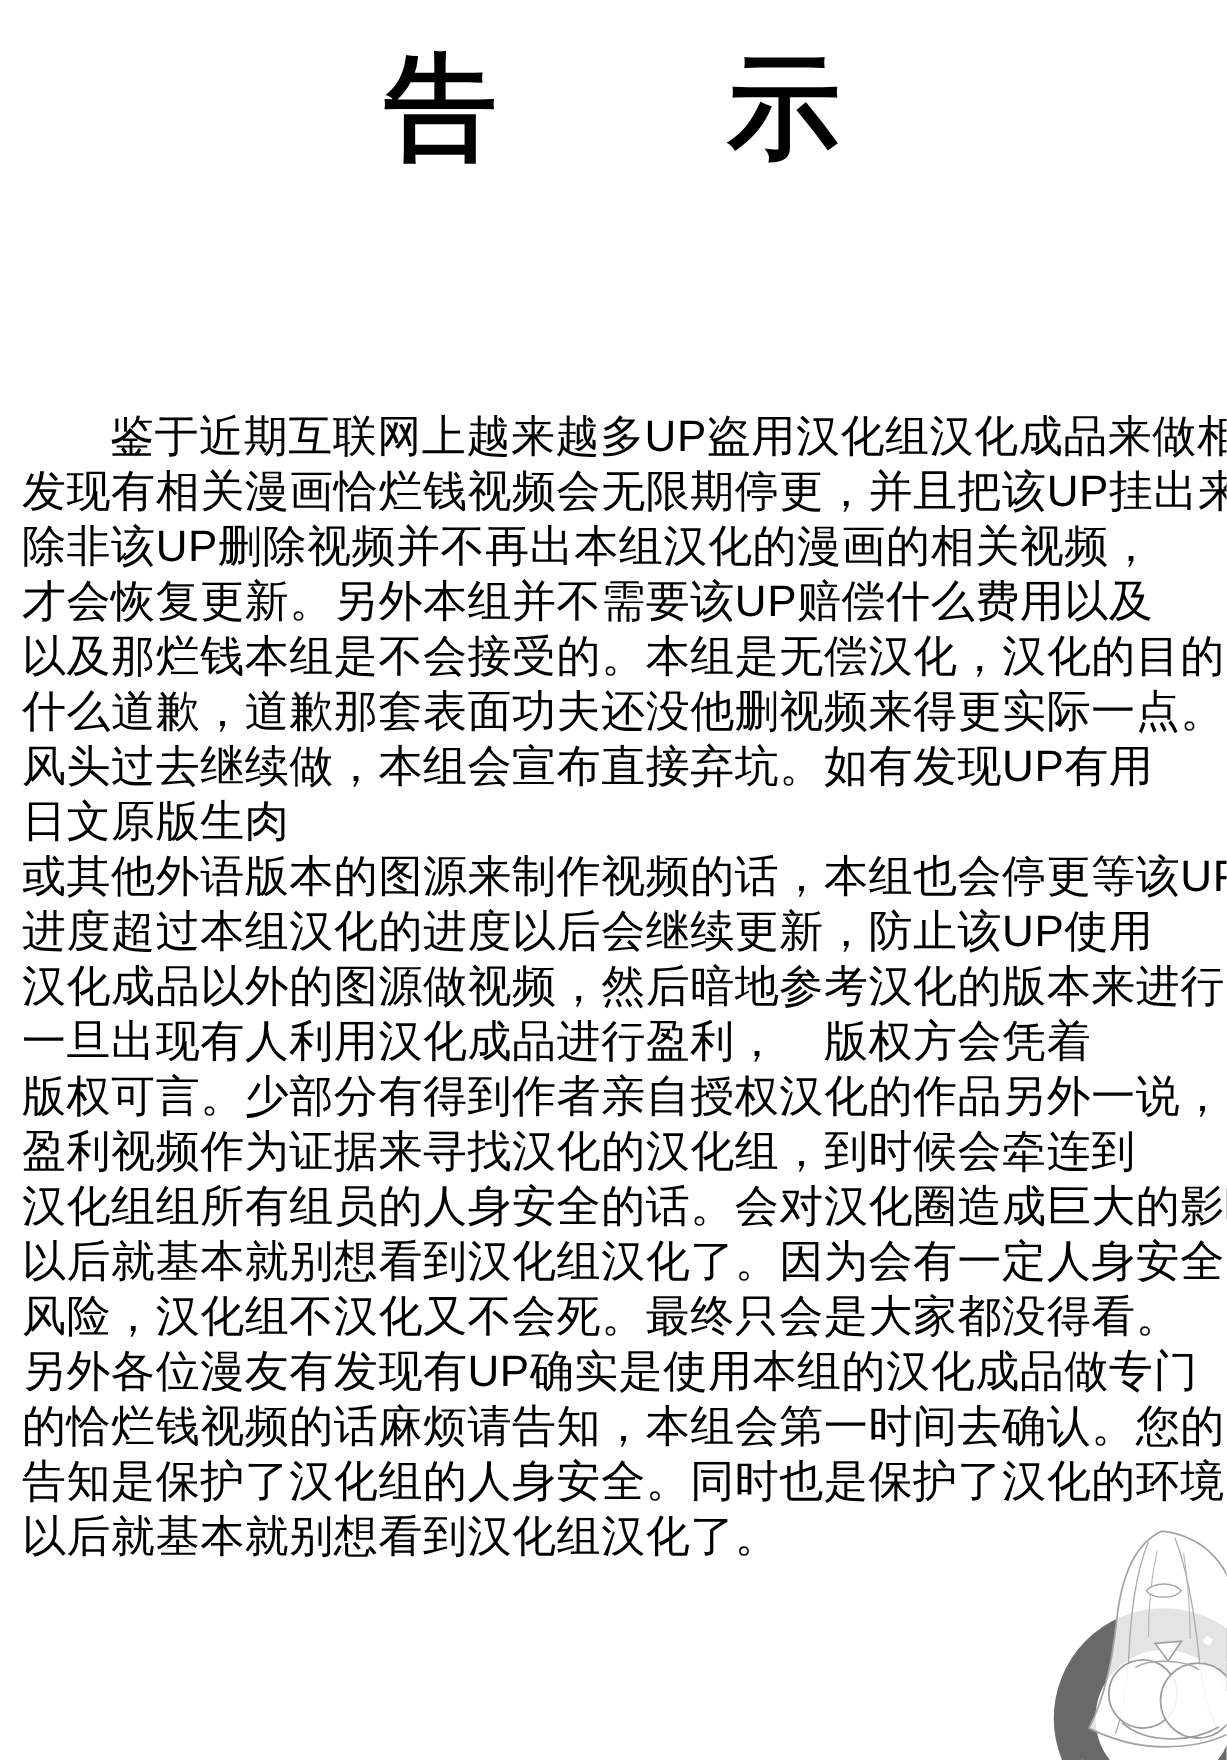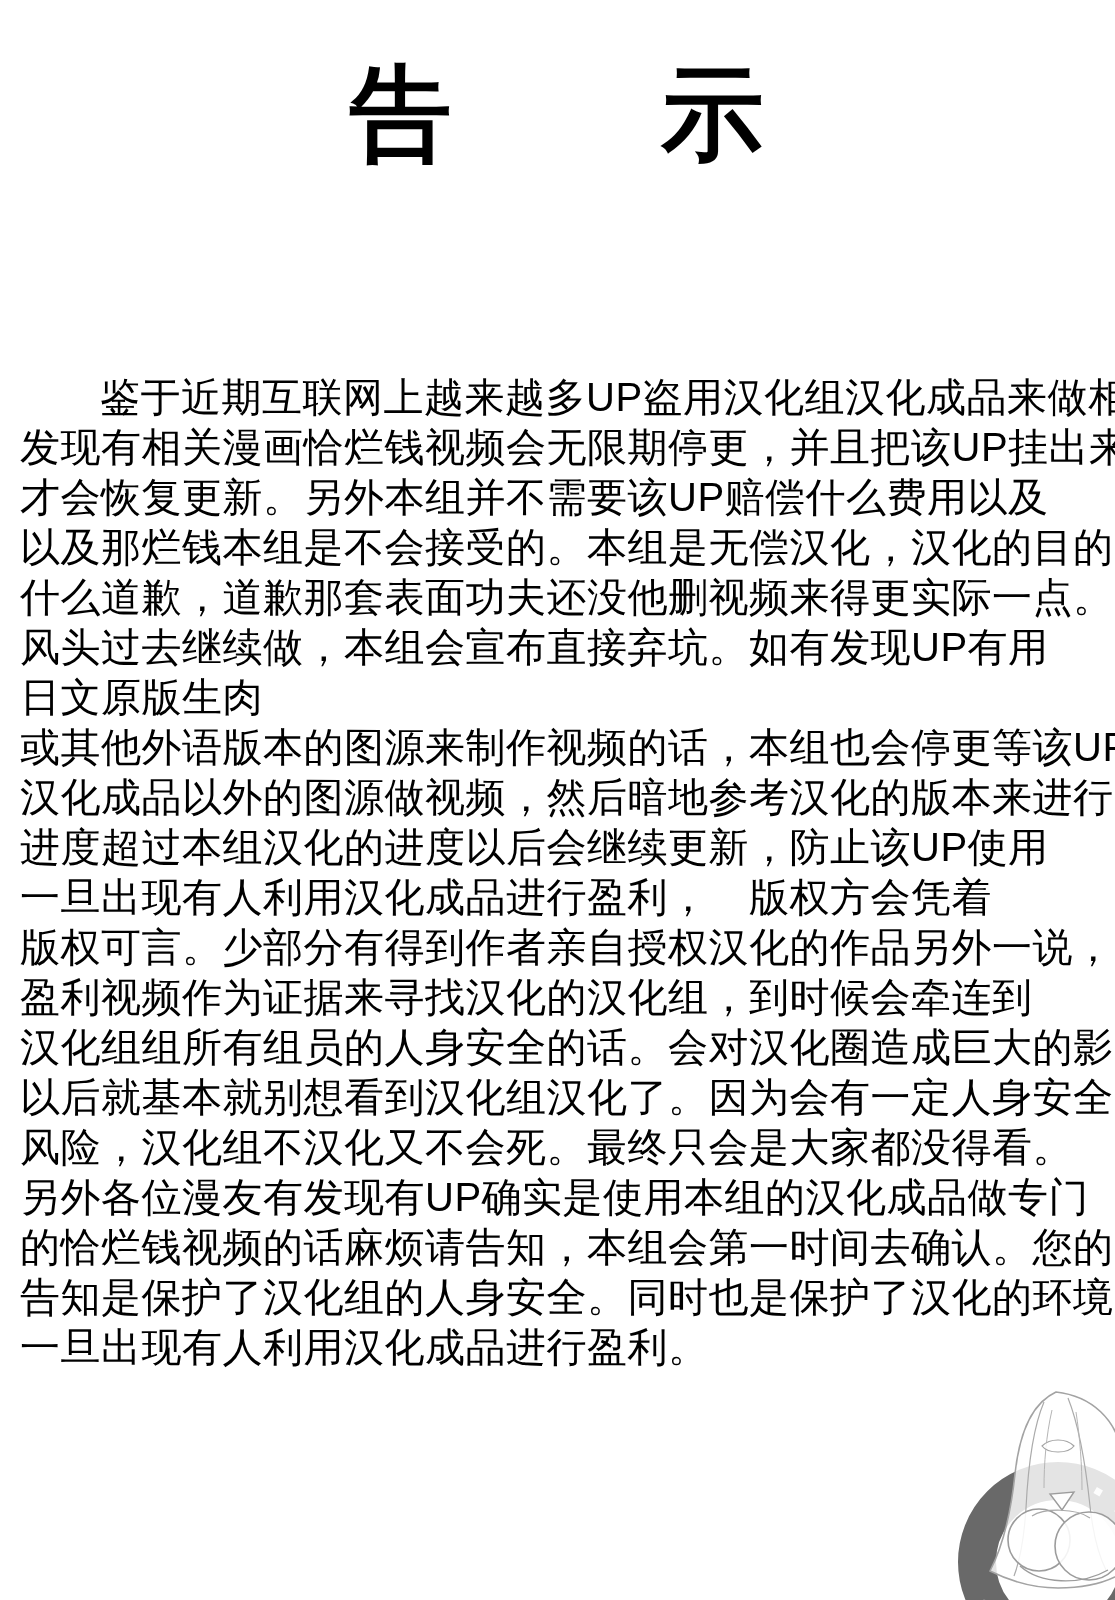--- a/index.html
+++ b/index.html
@@ -7,21 +7,21 @@
     position: relative;
     width: 1115px;
     height: 1600px;
     background: #ffffff;
     overflow: hidden;
     font-family: "Liberation Sans", sans-serif;
     color: #000000;
   }
   .title {
     position: absolute;
-    top: 56px;
+    top: 40px;
     left: 0;
     width: 100%;
     margin: 0;
     text-align: center;
     font-size: 102px;
     line-height: 1.15;
     font-weight: 900;
     letter-spacing: 2px;
     color: #000000;
     z-index: 1;
@@ -53,38 +53,39 @@
 </head>
 <body>
 
 <div class="page">
 
   <h1 class="title">告　　示</h1>
 
   <div class="notice-body" id="notice-body">
       <div class="body-line first">鉴于近期互联网上越来越多UP盗用汉化组汉化成品来做相关</div>
       <div class="body-line">发现有相关漫画恰烂钱视频会无限期停更，并且把该UP挂出来，</div>
+      <div class="body-line">除非该UP删除视频并不再出本组汉化的漫画的相关视频，</div>
       <div class="body-line">才会恢复更新。另外本组并不需要该UP赔偿什么费用以及</div>
       <div class="body-line">以及那烂钱本组是不会接受的。本组是无偿汉化，汉化的目的</div>
       <div class="body-line">什么道歉，道歉那套表面功夫还没他删视频来得更实际一点。</div>
       <div class="body-line">风头过去继续做，本组会宣布直接弃坑。如有发现UP有用</div>
       <div class="body-line">日文原版生肉</div>
       <div class="body-line">或其他外语版本的图源来制作视频的话，本组也会停更等该UP的</div>
+      <div class="body-line">进度超过本组汉化的进度以后会继续更新，防止该UP使用</div>
       <div class="body-line">汉化成品以外的图源做视频，然后暗地参考汉化的版本来进行</div>
-      <div class="body-line">进度超过本组汉化的进度以后会继续更新，防止该UP使用</div>
       <div class="body-line">一旦出现有人利用汉化成品进行盈利，　版权方会凭着</div>
       <div class="body-line">版权可言。少部分有得到作者亲自授权汉化的作品另外一说，</div>
       <div class="body-line">盈利视频作为证据来寻找汉化的汉化组，到时候会牵连到</div>
       <div class="body-line">汉化组组所有组员的人身安全的话。会对汉化圈造成巨大的影响，</div>
       <div class="body-line">以后就基本就别想看到汉化组汉化了。因为会有一定人身安全的</div>
       <div class="body-line">风险，汉化组不汉化又不会死。最终只会是大家都没得看。</div>
       <div class="body-line">另外各位漫友有发现有UP确实是使用本组的汉化成品做专门</div>
       <div class="body-line">的恰烂钱视频的话麻烦请告知，本组会第一时间去确认。您的</div>
       <div class="body-line">告知是保护了汉化组的人身安全。同时也是保护了汉化的环境</div>
-      <div class="body-line">一旦出现有人利用汉化成品进行盈利。</div>
+      <div class="body-line">以后就基本就别想看到汉化组汉化了。</div>
     </div>
 
   <div class="watermark">
     <svg width="230" height="260" viewBox="0 0 230 260" xmlns="http://www.w3.org/2000/svg">
 
       <circle cx="118" cy="174" r="62" fill="rgba(255,255,255,0.9)"></circle>
       <circle cx="118" cy="174" r="81" fill="none" stroke="#696969" stroke-width="38"></circle>
 
       <path d="M116,4 C90,16 79,48 75,86 C71,124 63,158 50,183
                C72,194 96,200 118,200 C152,200 178,191 194,176

